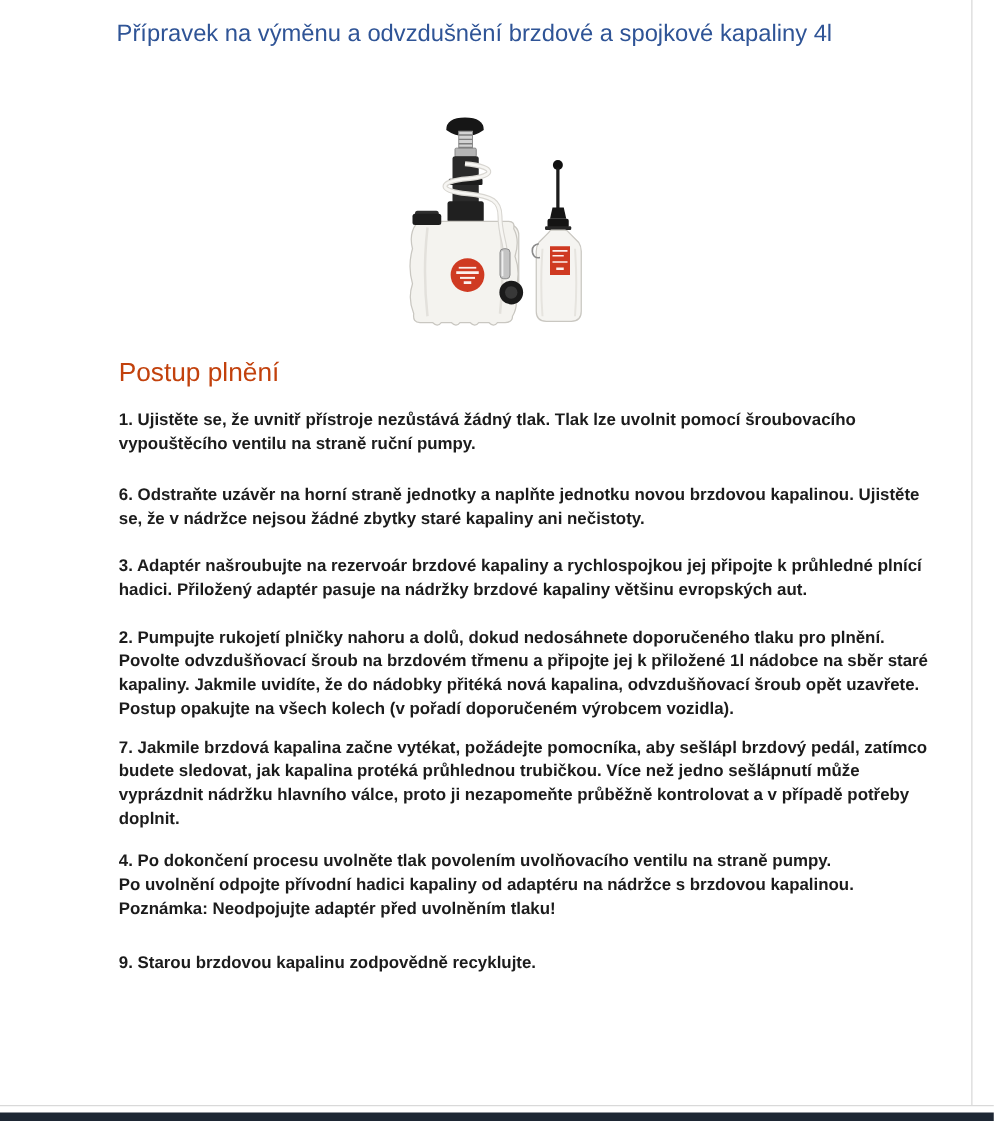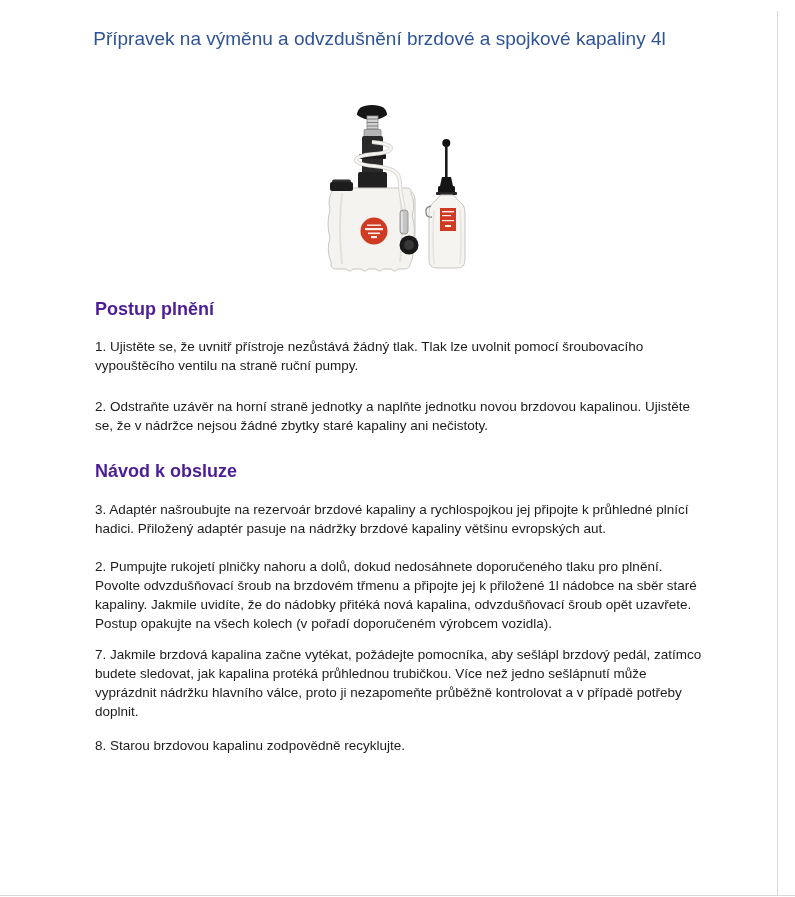--- a/index.html
+++ b/index.html
@@ -2,45 +2,46 @@
 <html lang="cs"><head>
 <meta charset="utf-8">
 <style>
   html,body{margin:0;padding:0;}
   body{
     width:795px;height:897px;position:relative;overflow:hidden;
     background:#ffffff;
     font-family:"Liberation Sans","DejaVu Sans",sans-serif;
     color:#1c1c1c;
   }
-  .page{position:relative;width:795px;height:698px;margin-top:11px;}
+  .page{position:relative;width:795px;height:698px;}
   h1.doc-title{
     margin:0;padding:15px 18px 0 0;
     width:777px;box-sizing:border-box;
     text-align:center;
     font-size:19px;line-height:26px;font-weight:400;
     color:#2F5496;
   }
   figure.product{
     margin:46px 0 0 300px;width:220px;height:180px;padding:0;
   }
   .content{
     margin-left:95px;width:665px;
   }
   section h2{
-    font-size:18px;line-height:21px;font-weight:700;
-    color:#4c1d95;
+    font-size:21px;line-height:21px;font-weight:400;
+    color:#c2410c;
     margin:26px 0 18px 0;
   }
   section.sec1 h2{margin-top:21px;margin-bottom:17px;}
   section p{
     margin:0 0 19px 0;
     font-size:13.5px;line-height:19px;
     white-space:pre-line;
     letter-spacing:0;
+    font-weight:bold;
   }
   .sec1 p:nth-of-type(1){margin-bottom:22px;}
   .sec2 p:nth-of-type(1){margin-bottom:19px;}
   .sec2 p:nth-of-type(2){margin-bottom:12px;}
   .sec2 p:nth-of-type(3){margin-bottom:15px;}
   .sec2 p:nth-of-type(4){margin-bottom:24px;}
   .sec2 p:nth-of-type(5){margin-bottom:8px;}
   .page-right-border{
     position:absolute;top:0;left:777px;width:1px;height:884px;
     background:#d9d9d9;
@@ -134,37 +135,39 @@
       </g>
     </svg>
   </figure>
 
   <div class="content">
 
     <section class="sec1">
       <h2>Postup plnění</h2>
       <p>1. Ujistěte se, že uvnitř přístroje nezůstává žádný tlak. Tlak lze uvolnit pomocí šroubovacího
 vypouštěcího ventilu na straně ruční pumpy.</p>
-      <p>2. Odstraňte uzávěr na horní straně jednotky a naplňte jednotku novou brzdovou kapalinou. Ujistěte
+      <p>6. Odstraňte uzávěr na horní straně jednotky a naplňte jednotku novou brzdovou kapalinou. Ujistěte
 se, že v nádržce nejsou žádné zbytky staré kapaliny ani nečistoty.</p>
     </section>
 
     <section class="sec2">
-      <h2>Návod k obsluze</h2>
       <p>3. Adaptér našroubujte na rezervoár brzdové kapaliny a rychlospojkou jej připojte k průhledné plnící
 hadici. Přiložený adaptér pasuje na nádržky brzdové kapaliny většinu evropských aut.</p>
       <p>2. Pumpujte rukojetí plničky nahoru a dolů, dokud nedosáhnete doporučeného tlaku pro plnění.
 Povolte odvzdušňovací šroub na brzdovém třmenu a připojte jej k přiložené 1l nádobce na sběr staré
 kapaliny. Jakmile uvidíte, že do nádobky přitéká nová kapalina, odvzdušňovací šroub opět uzavřete.
 Postup opakujte na všech kolech (v pořadí doporučeném výrobcem vozidla).</p>
       <p>7. Jakmile brzdová kapalina začne vytékat, požádejte pomocníka, aby sešlápl brzdový pedál, zatímco
 budete sledovat, jak kapalina protéká průhlednou trubičkou. Více než jedno sešlápnutí může
 vyprázdnit nádržku hlavního válce, proto ji nezapomeňte průběžně kontrolovat a v případě potřeby
 doplnit.</p>
-      <p>8. Starou brzdovou kapalinu zodpovědně recyklujte.</p>
+      <p>4. Po dokončení procesu uvolněte tlak povolením uvolňovacího ventilu na straně pumpy.
+Po uvolnění odpojte přívodní hadici kapaliny od adaptéru na nádržce s brzdovou kapalinou.
+Poznámka: Neodpojujte adaptér před uvolněním tlaku!</p>
+      <p>9. Starou brzdovou kapalinu zodpovědně recyklujte.</p>
     </section>
 
   </div>
 
   <div class="page-right-border"></div>
   <div class="page-bottom-border"></div>
   <div class="window-bottom-bar"></div>
 
 </div>
 

